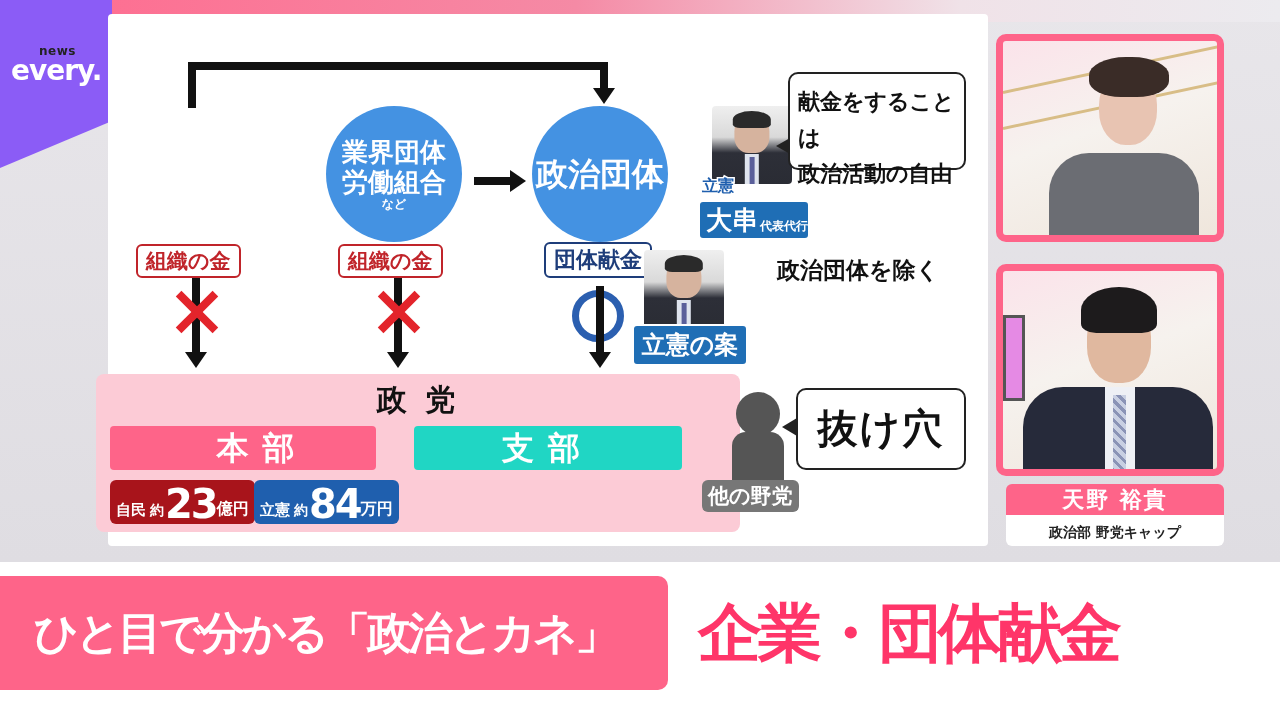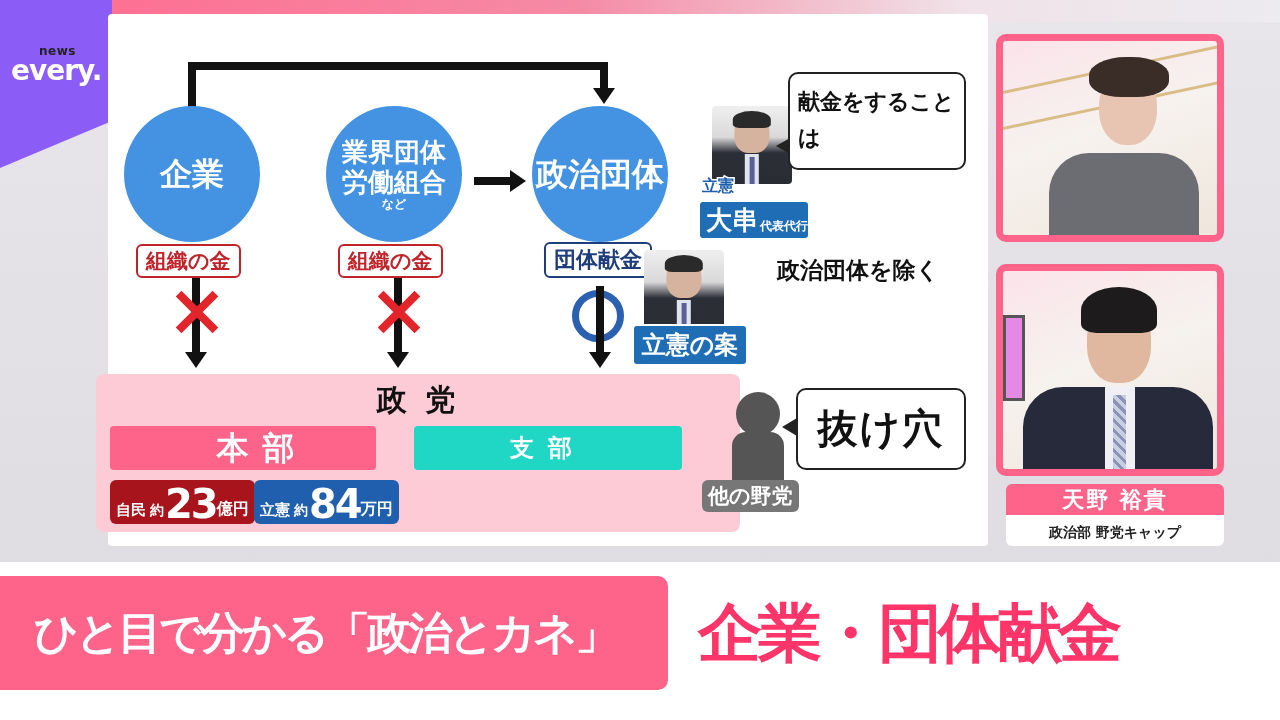--- a/index.html
+++ b/index.html
@@ -76,21 +76,21 @@
   .party {
     position: absolute; left: -12px; top: 360px; width: 644px; height: 158px;
     background: #fccbd6; border-radius: 8px;
   }
   .bar-pink {
     position: absolute; background: #fe6489; color: #fff; font-weight: bold; border-radius: 4px;
     text-align: center; font-size: 32px; letter-spacing: 14px;
   }
   .bar-teal {
     position: absolute; background: #20d6c4; color: #fff; font-weight: bold; border-radius: 4px;
-    text-align: center; font-size: 24px; letter-spacing: 14px;
+    text-align: center; font-size: 32px; letter-spacing: 14px;
   }
   .amount {
     position: absolute; color: #fff; font-weight: bold; border-radius: 6px; height: 44px;
     display: flex; align-items: flex-end; padding: 0 6px 4px 6px; white-space: nowrap;
   }
   .amount .party-name { font-size: 15px; margin-right: 4px; }
   .amount .approx { font-size: 14px; margin-right: 1px; }
   .amount .num { font-size: 40px; line-height: 32px; letter-spacing: -2px; }
   .amount .unit { font-size: 16px; }
 
@@ -145,23 +145,20 @@
   <span class="logo-every">every.</span>
 </div>
 
 <div class="board">
 
   <div class="line" style="left:80px; top:48px; width:8px; height:46px;"></div>
   <div class="line" style="left:80px; top:48px; width:420px; height:8px; border-radius:4px 4px 0 0;"></div>
   <div class="line" style="left:492px; top:48px; width:8px; height:28px;"></div>
   <div class="arrowhead-down" style="left:485px; top:74px;"></div>
 
-  <div class="circle" style="left:16px; top:92px;">
-    <span class="big">企業</span>
-  </div>
   <div class="circle" style="left:218px; top:92px;">
     <span class="mid">業界団体</span>
     <span class="mid">労働組合</span>
     <span class="small">など</span>
   </div>
   <div class="circle" style="left:424px; top:92px;">
     <span class="big">政治団体</span>
   </div>
 
   <div class="line" style="left:366px; top:163px; width:40px; height:8px;"></div>
@@ -189,20 +186,21 @@
       <div class="shirt"></div>
       <div class="tie"></div>
   </div>
   <div style="position:absolute; left:594px; top:162px; color:#1f5fae; font-weight:bold; font-size:16px; -webkit-text-stroke:3px #fff; paint-order:stroke fill;">立憲</div>
   <div class="nameplate" style="left:590px; top:186px; width:112px; height:40px;">
     <span style="position:absolute; left:6px; top:1px; font-size:26px;">大串</span>
     <span style="position:absolute; left:60px; top:16px; font-size:12px;">代表代行</span>
   </div>
   <div class="speech" style="left:680px; top:58px; width:178px; height:98px; padding:10px 8px; font-size:22px; line-height:36px;">
     <div>献金をすることは</div>
+    <div>政治活動の自由</div>
   </div>
   <div style="position:absolute; left:668px; top:124px; width:0; height:0; border-top:8px solid transparent; border-bottom:8px solid transparent; border-right:14px solid #222;"></div>
 
   <div class="person" style="left:536px; top:236px; width:80px; height:80px;">
     <div class="head"></div>
       <div class="hair"></div>
       <div class="shirt"></div>
       <div class="tie"></div>
   </div>
   <div class="nameplate" style="left:524px; top:310px; width:116px; height:42px; font-size:24px; line-height:38px; text-align:center;">立憲の案</div>

